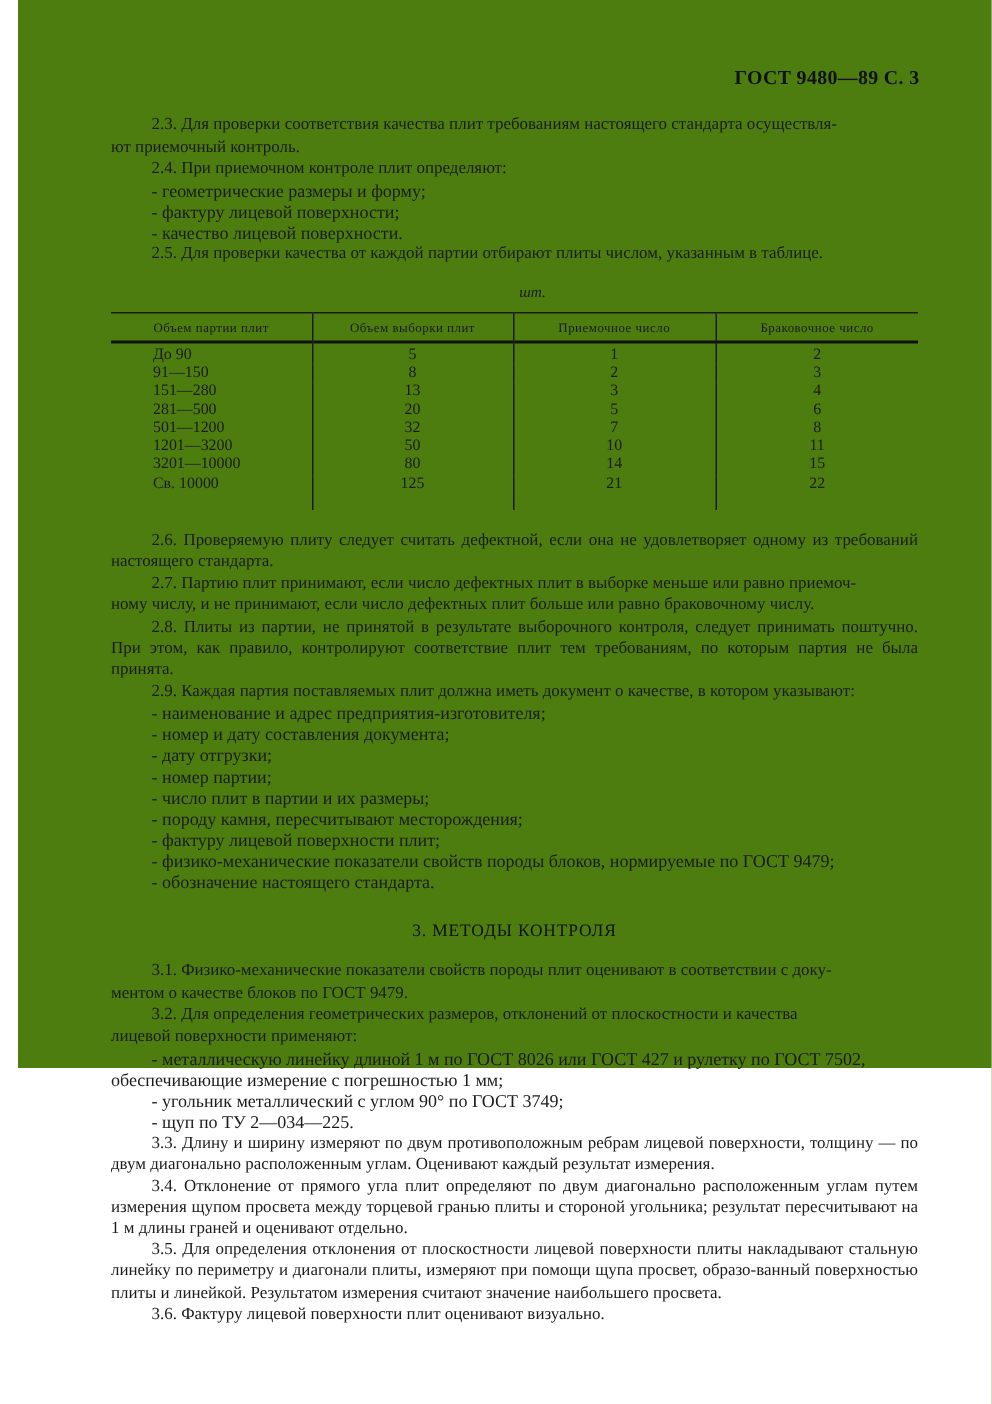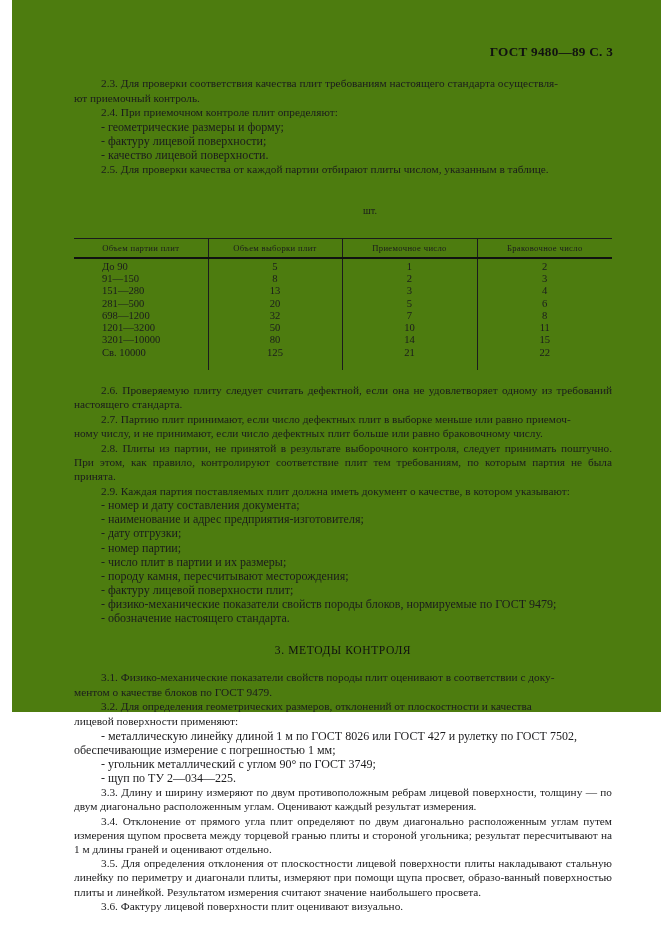--- a/index.html
+++ b/index.html
@@ -71,23 +71,24 @@
 
   .spacer-sm { height: 7px; }
   .spacer-md { height: 13px; }
   .spacer-lg { height: 19px; }
 
   
   .unit-caption {
     font-size: 10.2px;
     text-align: center;
     width: 538px;
-    margin: 15px;
+    margin: 0;
     padding-left: 12px;
     color: #1b1b1d;
+    font-style: italic;
   }
 
   
   .table-wrap {
     width: 538px;
     margin: 0;
   }
   table.gost {
     width: 538px;
     border-collapse: collapse;
@@ -203,21 +204,21 @@
             <td class="num">3</td>
             <td class="num">4</td>
           </tr>
           <tr>
             <td>281—500</td>
             <td class="num">20</td>
             <td class="num">5</td>
             <td class="num">6</td>
           </tr>
           <tr>
-            <td>698—1200</td>
+            <td>501—1200</td>
             <td class="num">32</td>
             <td class="num">7</td>
             <td class="num">8</td>
           </tr>
           <tr>
             <td>1201—3200</td>
             <td class="num">50</td>
             <td class="num">10</td>
             <td class="num">11</td>
           </tr>
@@ -238,22 +239,22 @@
     </div>
 
     <div class="spacer-md"></div>
 
     <p class="para">2.6.  Проверяемую плиту следует считать дефектной, если она не удовлетворяет одному из требований настоящего стандарта.</p>
     <p class="para">2.7.  Партию плит принимают, если число дефектных плит в выборке меньше или равно приемоч-</p>
     <p class="para cont">ному числу, и не принимают, если число дефектных плит больше или равно браковочному числу.</p>
     <p class="para">2.8.  Плиты из партии, не принятой в результате выборочного контроля, следует принимать поштучно. При этом, как правило, контролируют соответствие плит тем требованиям, по которым партия не была принята.</p>
     <p class="para">2.9.  Каждая партия поставляемых плит должна иметь документ о качестве, в котором указывают:</p>
 
+    <p class="bullet">- наименование и адрес предприятия-изготовителя;</p>
     <p class="bullet">- номер и дату составления документа;</p>
-    <p class="bullet">- наименование и адрес предприятия-изготовителя;</p>
     <p class="bullet">- дату отгрузки;</p>
     <p class="bullet">- номер партии;</p>
     <p class="bullet">- число плит в партии и их размеры;</p>
     <p class="bullet">- породу камня, пересчитывают месторождения;</p>
     <p class="bullet">- фактуру лицевой поверхности плит;</p>
     <p class="bullet">- физико-механические показатели свойств породы блоков, нормируемые по ГОСТ 9479;</p>
     <p class="bullet">- обозначение настоящего стандарта.</p>
 
     <div class="spacer-lg"></div>
 

